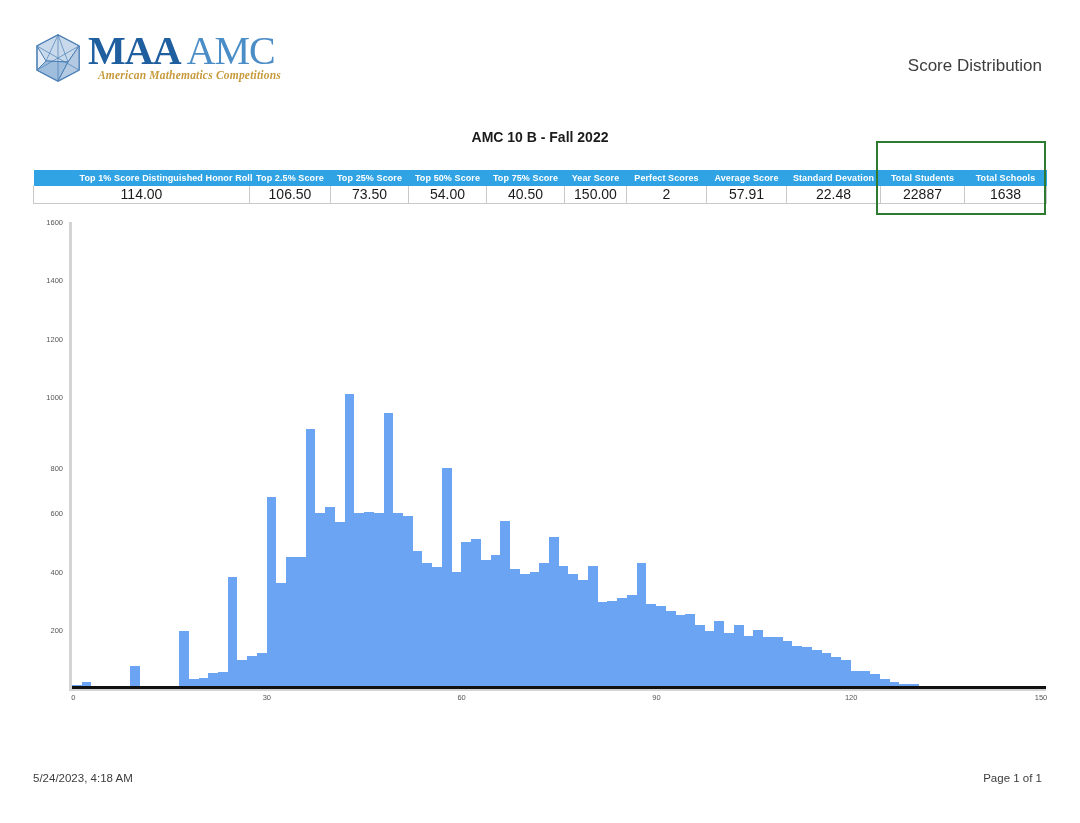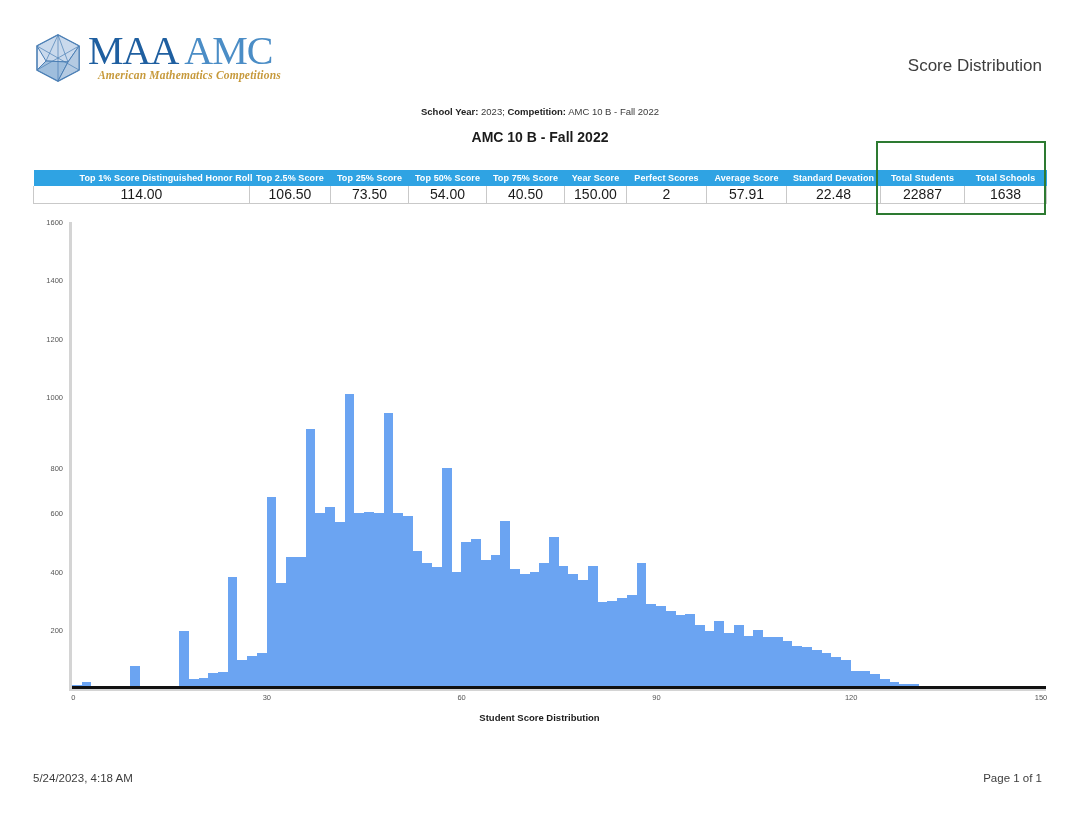--- a/index.html
+++ b/index.html
@@ -13,21 +13,21 @@
   }
   .page { position: relative; width: 1080px; height: 823px; background:#fff; }
 
   
   .header { position:absolute; left:0; top:0; width:1080px; height:100px; }
   .logo-wrap { position:absolute; left:32px; top:32px; width:260px; height:58px; }
   .logo-badge { position:absolute; left:0; top:0; width:52px; height:52px; }
   .logo-text { position:absolute; left:56px; top:-2px; }
   .logo-maa {
     font-family:"Liberation Serif", serif;
-    font-weight:normal; font-size:40px; letter-spacing:-1px;
+    font-weight:bold; font-size:40px; letter-spacing:-1px;
     color:#1F5FA0; line-height:42px; display:inline-block;
   }
   .logo-amc {
     font-family:"Liberation Serif", serif;
     font-weight:normal; font-size:40px; letter-spacing:-1px;
     color:#4B8DC6; line-height:42px; display:inline-block; margin-left:6px;
   }
   .logo-tag {
     font-family:"Liberation Serif", serif;
     font-style:italic; font-weight:bold; font-size:11.5px;
@@ -159,26 +159,20 @@
       <div class="logo-text">
         <div>
           <span class="logo-maa">MAA</span><span class="logo-amc">AMC</span>
         </div>
         <div class="logo-tag">American Mathematics Competitions</div>
       </div>
     </div>
     <div class="report-title">Score Distribution</div>
   </div>
 
-  <div class="subline">
-    <b>School Year:</b>
-    <span>2023;</span>
-    <b>Competition:</b>
-    <span>AMC 10 B - Fall 2022</span>
-  </div>
   <div class="comp-title">AMC 10 B - Fall 2022</div>
 
   <table class="stats-table">
     <thead>
       <tr id="stats-head-row" style="background: rgb(47, 163, 227);">
           <th style="width: 216px; padding-left: 46px;">Top 1% Score Distinguished Honor Roll</th>
           <th style="width: 81px;">Top 2.5% Score</th>
           <th style="width: 78px;">Top 25% Score</th>
           <th style="width: 78px;">Top 50% Score</th>
           <th style="width: 78px;">Top 75% Score</th>
@@ -327,19 +321,18 @@
     <div class="x-axis-line"></div>
     <div class="baseline"></div>
     <div class="x-axis-labels" id="x-axis">
         <div class="x-lab" style="left: 0px; transform: translateX(-20%);">0</div>
         <div class="x-lab" style="left: 194.8px;">30</div>
         <div class="x-lab" style="left: 389.6px;">60</div>
         <div class="x-lab" style="left: 584.4px;">90</div>
         <div class="x-lab" style="left: 779.2px;">120</div>
         <div class="x-lab" style="left: 974px; transform: translateX(-90%);">150</div>
       </div>
-    <div class="x-title">Student Score Distribution</div>
   </div>
 
   <div class="footer-left">5/24/2023, 4:18 AM</div>
   <div class="footer-right">Page 1 of 1</div>
 
 </div>
 
 </body></html>

